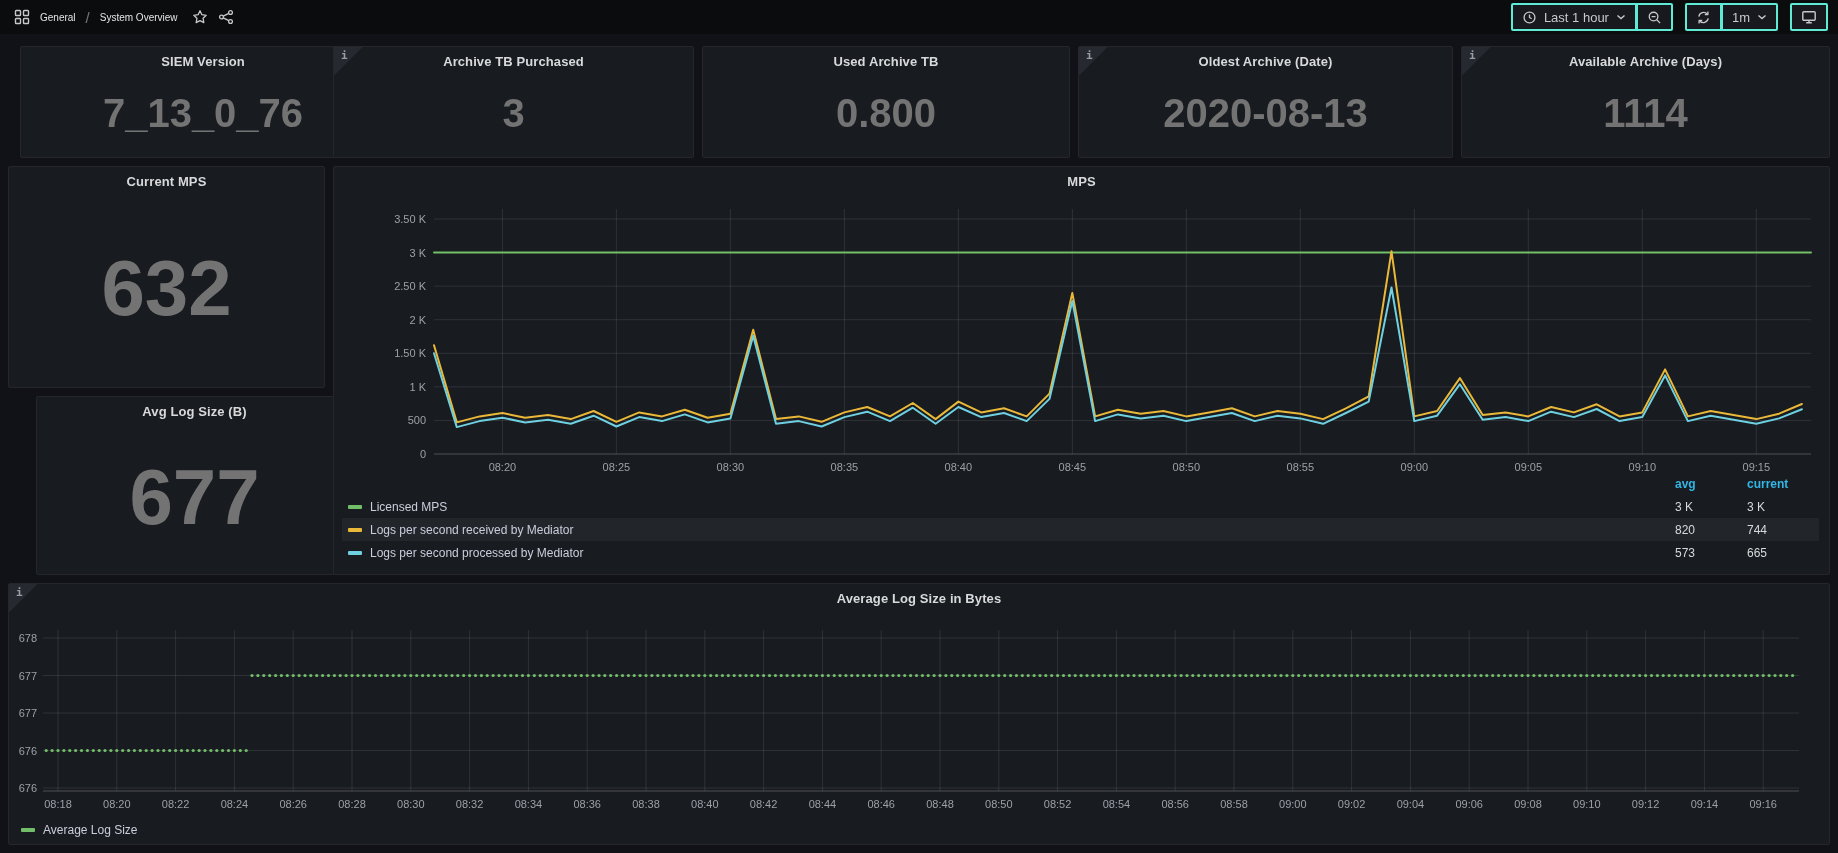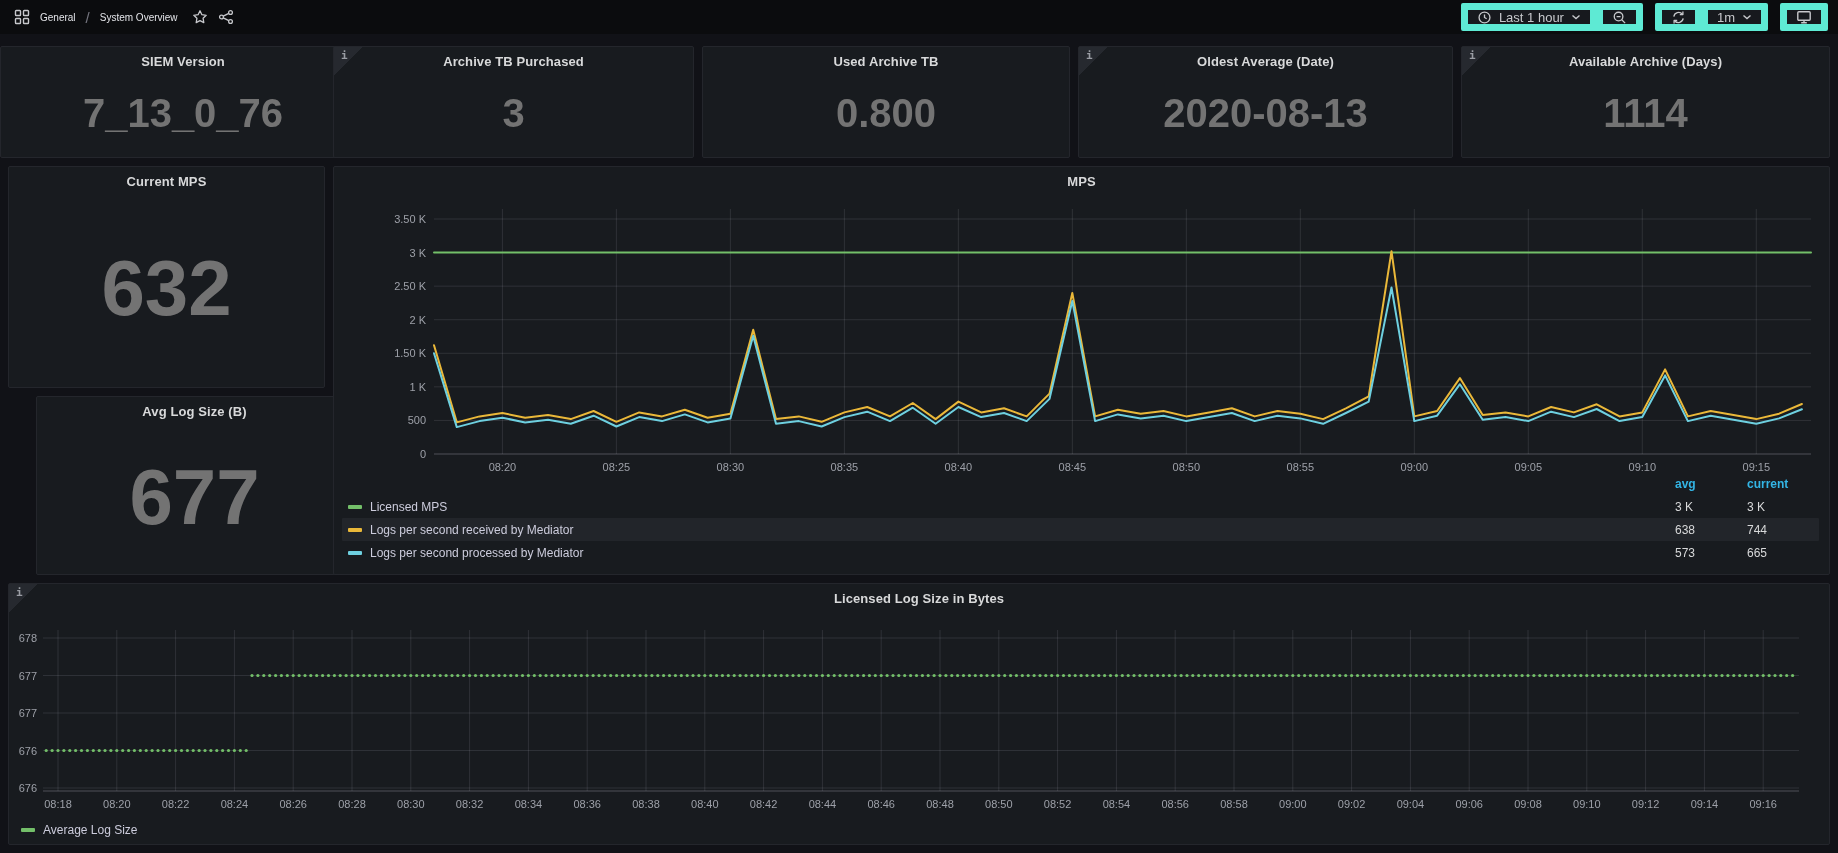--- a/index.html
+++ b/index.html
@@ -10,29 +10,29 @@
   .navbar{position:absolute;top:0;left:0;width:100%;height:34px;background:#0b0c0e;
           display:flex;align-items:center;justify-content:space-between;padding:0 10px;box-sizing:border-box;}
   .nav-left{display:flex;align-items:center;gap:10px;padding-left:4px;}
   .crumb{font-size:10px;color:#e3e4e8;cursor:pointer;}
   .crumb-sep{color:rgba(204,204,220,0.55);font-size:15px;}
   .icon{display:inline-flex;align-items:center;justify-content:center;color:#c7c8cc;}
   .icon svg{display:block;}
   .nav-right{display:flex;align-items:center;gap:12px;}
   .tgroup{display:flex;}
   .tb{display:flex;align-items:center;gap:7px;height:28px;padding:0 9px;background:#17191e;
-      border:7px solid #5eead4;color:#c7c8cc;font-size:13px;font-weight:500;cursor:pointer;box-sizing:border-box;}
+      border:2px solid #5eead4;color:#c7c8cc;font-size:13px;font-weight:500;cursor:pointer;box-sizing:border-box;}
   .tgroup .tb+.tb{margin-left:-1px;}
   .tgroup .tb:first-child{border-radius:2px 0 0 2px;}
   .tgroup .tb:last-child{border-radius:0 2px 2px 0;}
   .tb.single{border-radius:2px;}
 
   
   .panel{position:absolute;background:#181b1f;border:1px solid #24262c;border-radius:2px;box-sizing:border-box;}
-  .p-siem{left:0;top:46px;width:366px;height:112px;}
+  .p-siem{left:20px;top:46px;width:366px;height:112px;}
   .p-atp{left:333px;top:46px;width:361px;height:112px;}
   .p-uat{left:702px;top:46px;width:368px;height:112px;}
   .p-oad{left:1078px;top:46px;width:375px;height:112px;}
   .p-aad{left:1461px;top:46px;width:369px;height:112px;}
   .p-cmps{left:8px;top:166px;width:317px;height:222px;}
   .p-alsb{left:8px;top:396px;width:317px;height:179px;margin-left:28px;}
   .p-mps{left:333px;top:166px;width:1497px;height:409px;}
   .p-bottom{left:8px;top:583px;width:1822px;height:262px;}
 
   .ptitle{position:absolute;top:7px;left:0;width:100%;text-align:center;font-size:13px;font-weight:700;
@@ -166,21 +166,21 @@
 
   <section class="panel stat p-uat">
     <div class="ptitle">Used Archive TB</div>
     <div class="stat-value v-md">0.800</div>
   </section>
 
   <section class="panel stat p-oad">
     <div class="corner">
         <span>i</span>
       </div>
-    <div class="ptitle">Oldest Average (Date)</div>
+    <div class="ptitle">Oldest Archive (Date)</div>
     <div class="stat-value v-md">2020-08-13</div>
   </section>
 
   <section class="panel stat p-aad">
     <div class="corner">
         <span>i</span>
       </div>
     <div class="ptitle">Available Archive (Days)</div>
     <div class="stat-value v-md">1114</div>
   </section>
@@ -255,39 +255,39 @@
           <span>Licensed MPS</span>
         </div>
         <div class="lcol">3 K</div>
         <div class="lcol">3 K</div>
       </div>
       <div class="lrow hl">
         <div class="llabel">
           <span class="swatch" style="background: rgb(234, 184, 57);"></span>
           <span>Logs per second received by Mediator</span>
         </div>
-        <div class="lcol">638</div>
+        <div class="lcol">820</div>
         <div class="lcol">744</div>
       </div>
       <div class="lrow">
         <div class="llabel">
           <span class="swatch" style="background: rgb(110, 208, 224);"></span>
           <span>Logs per second processed by Mediator</span>
         </div>
         <div class="lcol">573</div>
         <div class="lcol">665</div>
       </div>
     </div>
   </section>
 
   <section class="panel p-bottom">
     <div class="corner">
         <span>i</span>
       </div>
-    <div class="ptitle">Licensed Log Size in Bytes</div>
+    <div class="ptitle">Average Log Size in Bytes</div>
     <svg id="als-svg" class="chart" width="1820" height="260" viewBox="0 0 1820 260">
         <line x1="49" x2="49" y1="46" y2="207" stroke="rgba(204,204,220,0.13)" stroke-width="1"></line>
         <text x="49" y="224" fill="#9da0a8" font-size="11" text-anchor="middle">08:18</text>
         <line x1="107.8" x2="107.8" y1="46" y2="207" stroke="rgba(204,204,220,0.13)" stroke-width="1"></line>
         <text x="107.8" y="224" fill="#9da0a8" font-size="11" text-anchor="middle">08:20</text>
         <line x1="166.6" x2="166.6" y1="46" y2="207" stroke="rgba(204,204,220,0.13)" stroke-width="1"></line>
         <text x="166.6" y="224" fill="#9da0a8" font-size="11" text-anchor="middle">08:22</text>
         <line x1="225.39999999999998" x2="225.39999999999998" y1="46" y2="207" stroke="rgba(204,204,220,0.13)" stroke-width="1"></line>
         <text x="225.39999999999998" y="224" fill="#9da0a8" font-size="11" text-anchor="middle">08:24</text>
         <line x1="284.2" x2="284.2" y1="46" y2="207" stroke="rgba(204,204,220,0.13)" stroke-width="1"></line>

